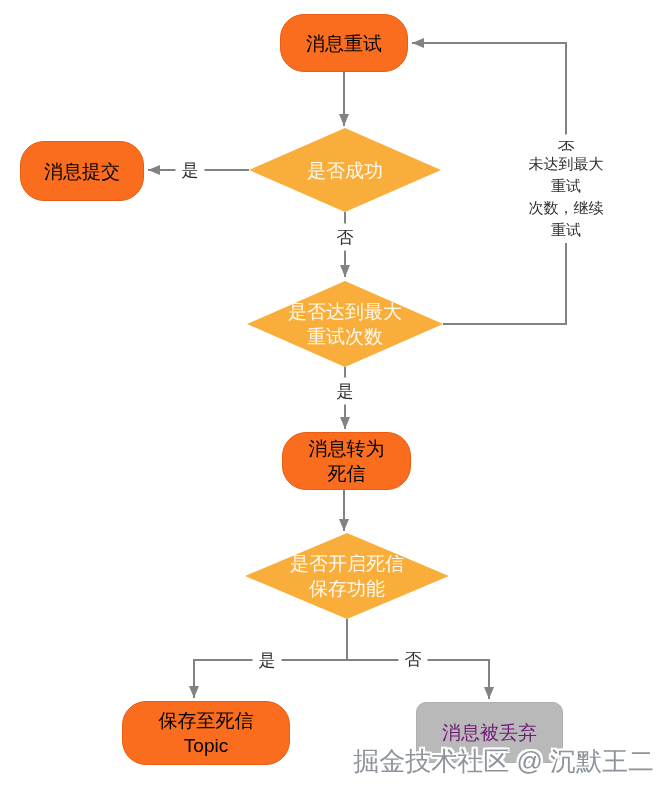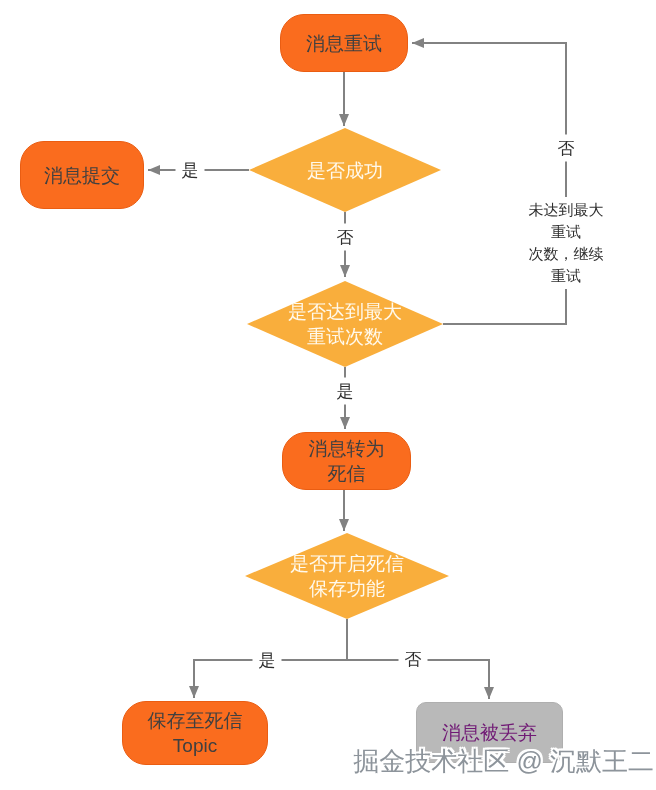--- a/index.html
+++ b/index.html
@@ -20,21 +20,21 @@
     justify-content: center;
     text-align: center;
     box-sizing: border-box;
     white-space: pre-line;
     line-height: 25px;
   }
   .rect-node {
     background: #FA6C1E;
     border: 1px solid #EA5D12;
     border-radius: 24px;
-    color: #404040;
+    color: #000000;
     font-size: 19px;
   }
   .gray-node {
     background: #B9B9B9;
     border: 1px solid #AFAFAF;
     border-radius: 10px;
     color: #701a75;
     font-size: 19px;
   }
   .diamond {
@@ -56,21 +56,20 @@
   .edge-note {
     position: absolute;
     transform: translate(-50%, -50%);
     background: #ffffff;
     color: #2F2F2F;
     font-size: 15px;
     line-height: 22px;
     padding: 2px 4px;
     text-align: center;
     white-space: pre-line;
-    margin-top: 46px;
   }
   .watermark {
     position: absolute;
     right: 2px;
     top: 744px;
     font-size: 26px;
     font-weight: normal;
     color: #8D949B;
     white-space: nowrap;
     text-shadow: -2px -2px 0 #fff, 2px -2px 0 #fff, -2px 2px 0 #fff, 2px 2px 0 #fff,
@@ -97,32 +96,32 @@
       <path d="M344,490 L344,531" marker-end="url(#arrow)"></path>
       <path d="M347,619 L347,660 L194,660 L194,698" marker-end="url(#arrow)"></path>
       <path d="M347,660 L489,660 L489,699" marker-end="url(#arrow)"></path>
     </g>
   </svg>
 
   <div class="node rect-node" style="left:280px; top:14px; width:128px; height:58px;">消息重试</div>
 
   <div class="node diamond" style="left:249px; top:128px; width:192px; height:84px;">是否成功</div>
 
-  <div class="node rect-node" style="left:20px; top:141px; width:124px; height:68px;">消息提交</div>
+  <div class="node rect-node" style="left:20px; top:141px; width:124px; height:60px;">消息提交</div>
 
   <div class="node diamond" style="left:247px; top:281px; width:196px; height:86px;">是否达到最大
 重试次数</div>
 
   <div class="node rect-node" style="left:282px; top:432px; width:129px; height:58px;">消息转为
 死信</div>
 
   <div class="node diamond" style="left:245px; top:533px; width:204px; height:86px;">是否开启死信
 保存功能</div>
 
-  <div class="node rect-node" style="left:122px; top:701px; width:146px; height:64px;">保存至死信
+  <div class="node rect-node" style="left:122px; top:701px; width:168px; height:64px;">保存至死信
 Topic</div>
 
   <div class="node gray-node" style="left:416px; top:702px; width:147px; height:61px;">消息被丢弃</div>
 
   <span class="edge-label" style="left:190px; top:170px;">是</span>
 
   <span class="edge-label" style="left:345px; top:237px;">否</span>
 
   <span class="edge-label" style="left:566px; top:148px;">否</span>
 

